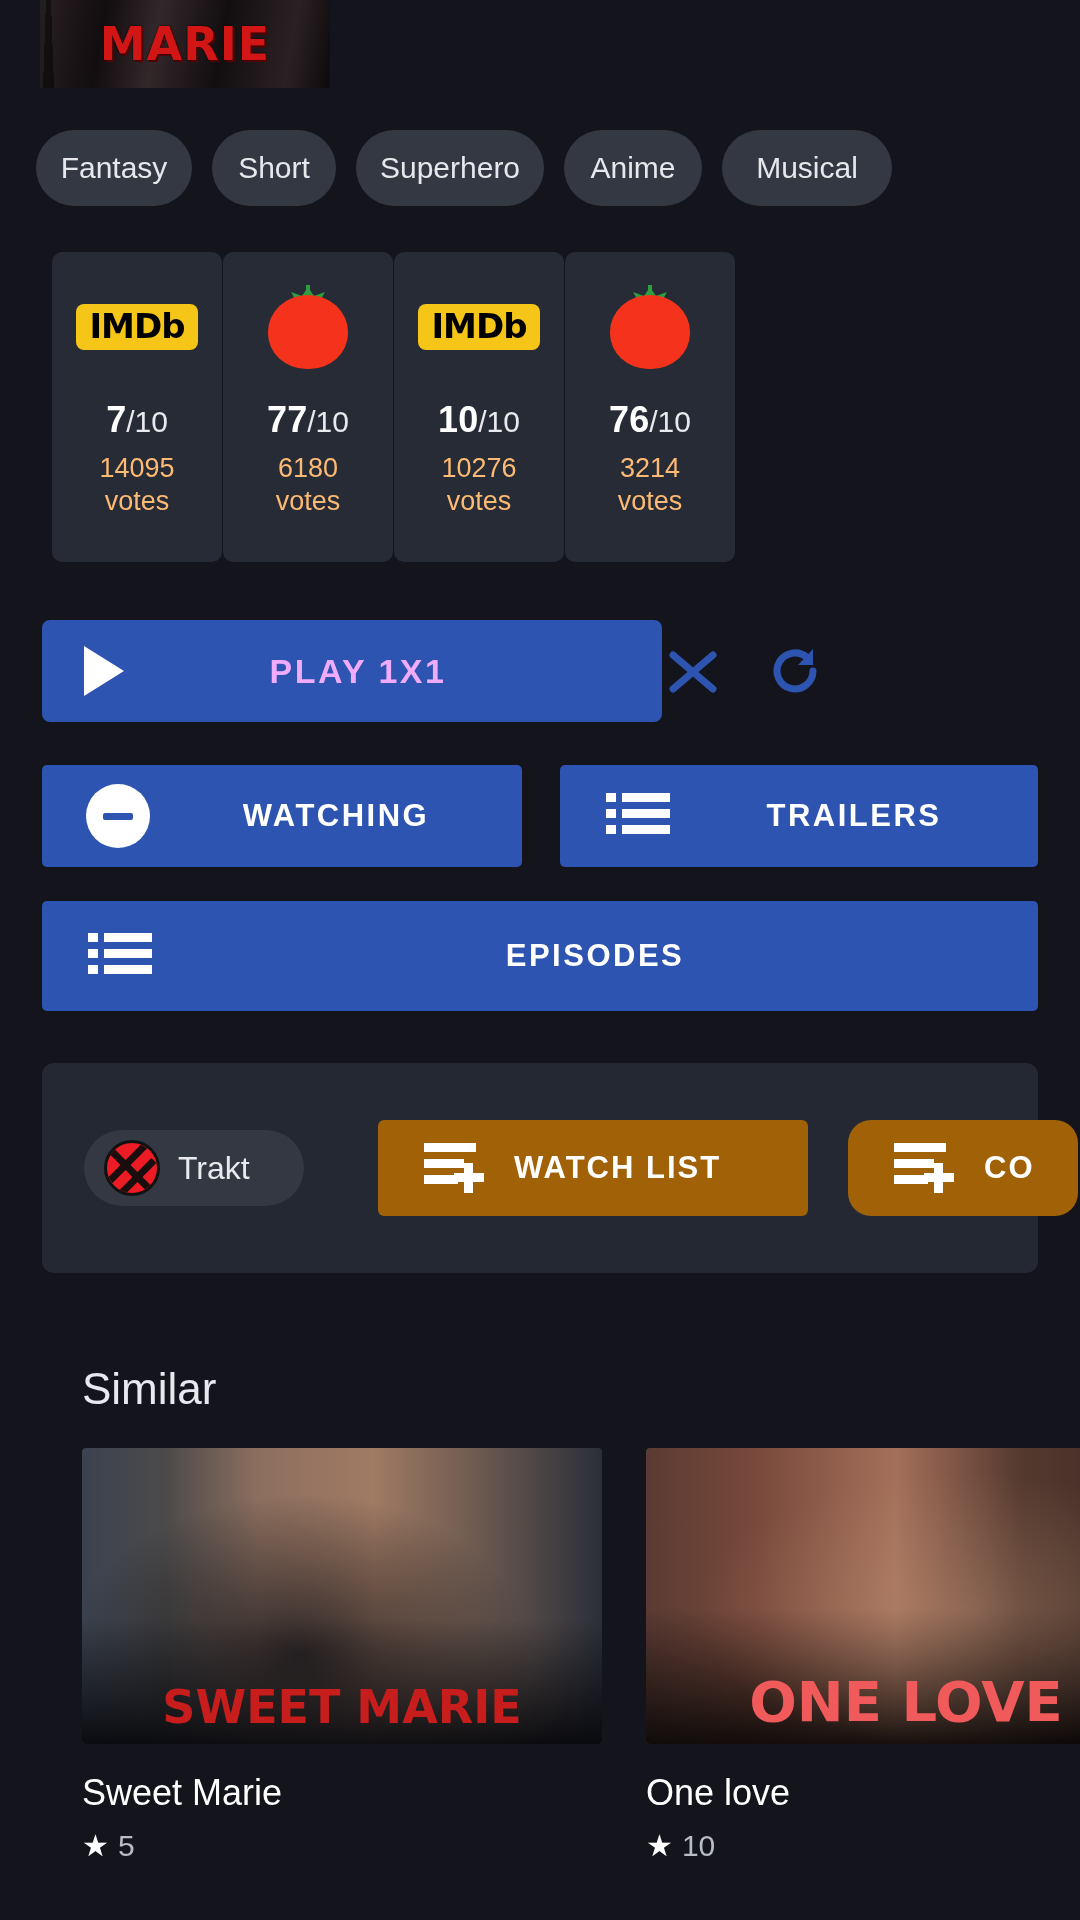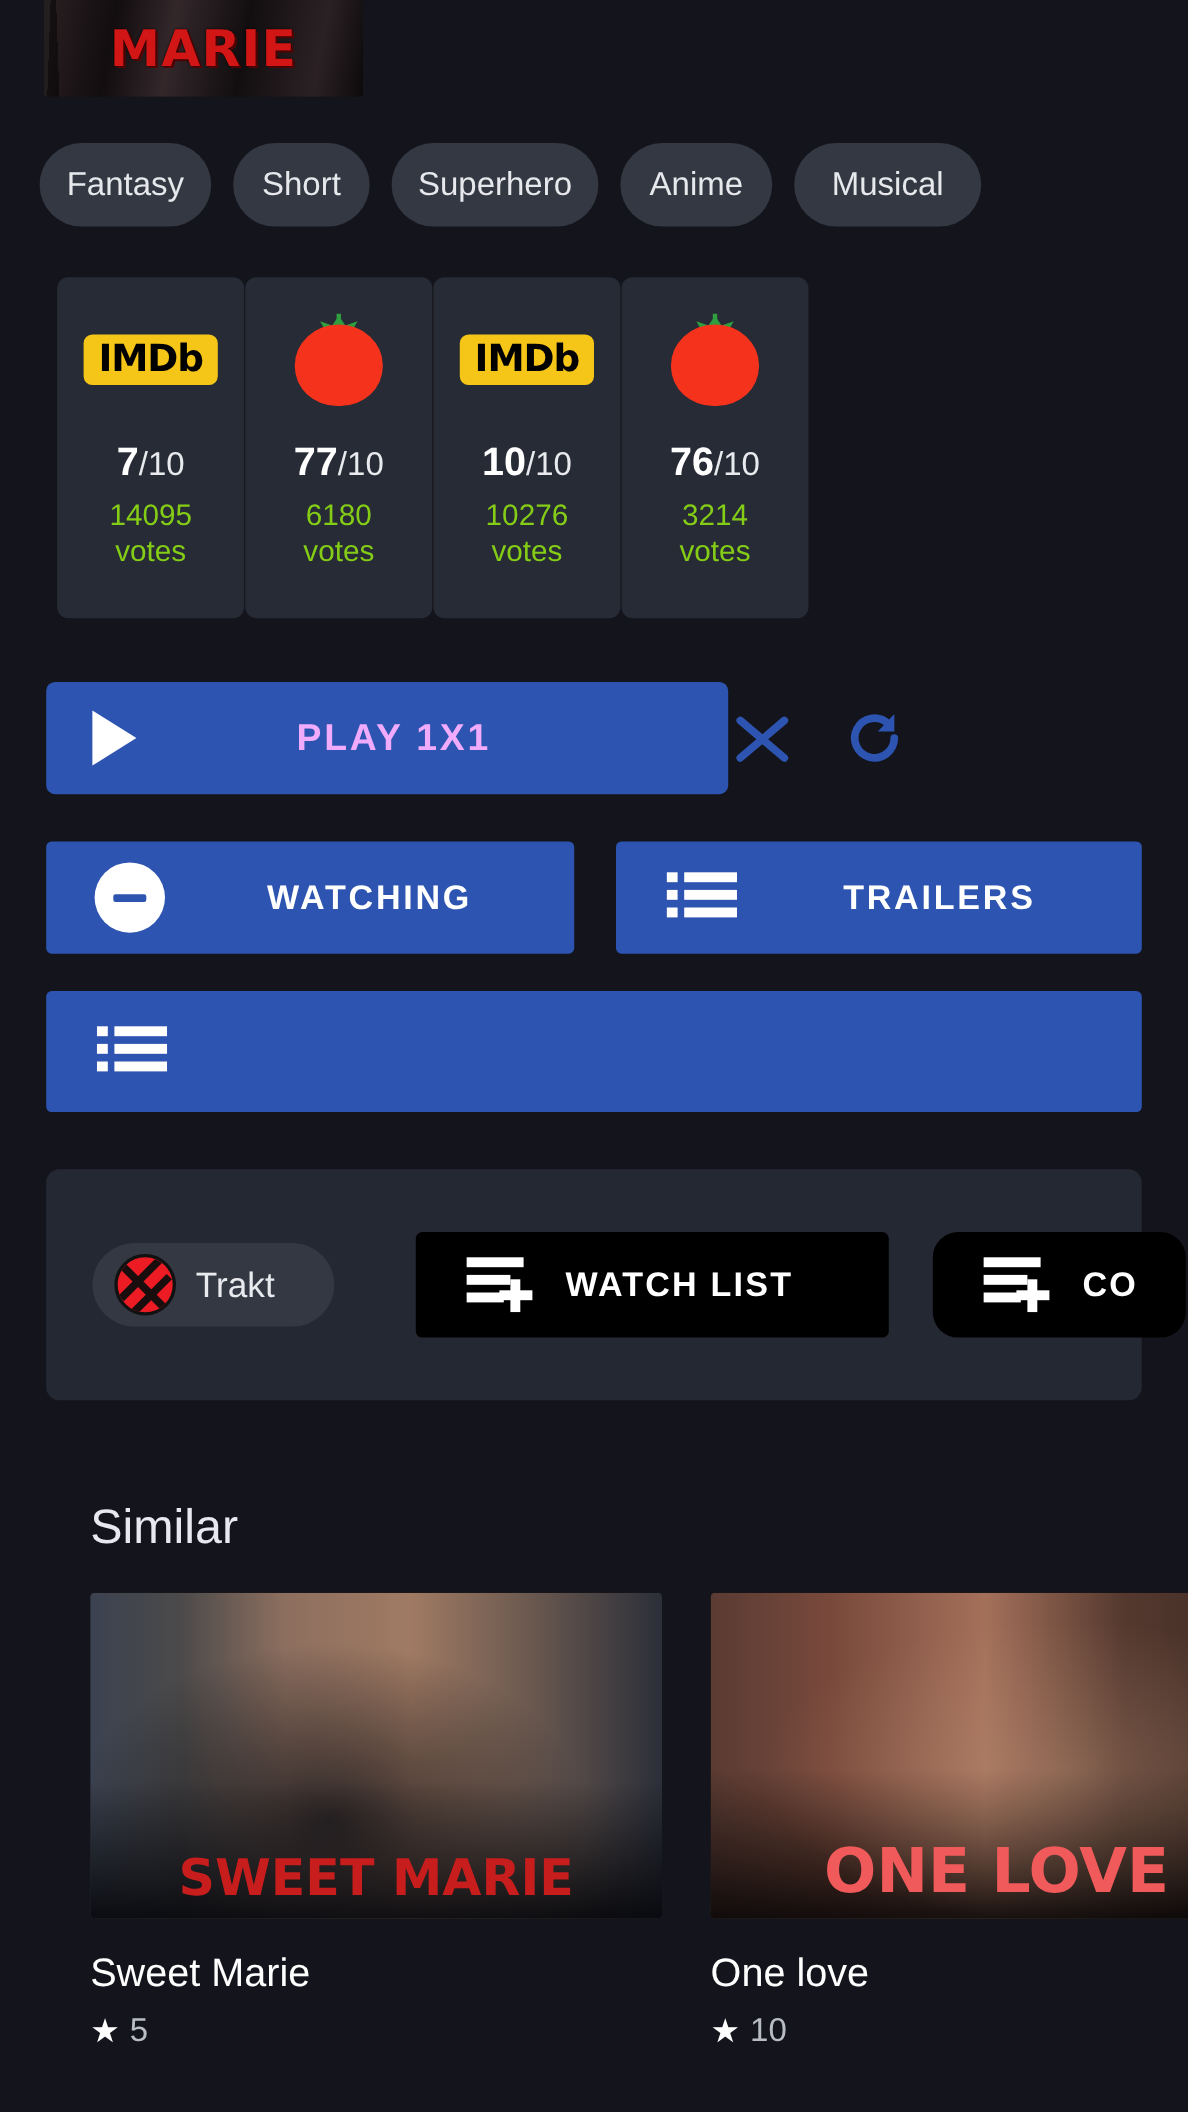--- a/index.html
+++ b/index.html
@@ -60,21 +60,21 @@
     position: absolute; bottom: 0; left: 4px; width: 80px; height: 74px;
     background: #f5331d; border-radius: 50% 50% 48% 48%;
   }
   .tomato .leaf {
     position: absolute; top: 0; left: 50%; transform: translateX(-50%);
     width: 54px; height: 28px;
   }
   .rcard .score { font-size: 36px; color: #fff; font-weight: 700; line-height: 1; }
   .rcard .score .den { font-weight: 400; font-size: 30px; color: #e9eaee; }
   .rcard .votes {
-    margin-top: 14px; color: #84cc16; font-size: 27px; line-height: 1.22; text-align: center;
+    margin-top: 14px; color: #fdba74; font-size: 27px; line-height: 1.22; text-align: center;
   }
 
   
   .playrow { position: absolute; left: 0; top: 620px; width: 1080px; height: 102px; }
   .btn-play {
     position: absolute; left: 42px; top: 0; width: 620px; height: 102px;
     background: #2d54b0; border-radius: 8px; display: flex; align-items: center;
   }
   .btn-play .tri {
     margin-left: 42px; width: 0; height: 0;
@@ -119,21 +119,21 @@
     background: #ed1c24; border: 3px solid #111; position: relative; overflow: hidden; flex: 0 0 auto;
   }
   .trakt-logo .s1, .trakt-logo .s2, .trakt-logo .s3 {
     position: absolute; background: #1a0d0e;
   }
   .trakt-logo .s1 { width: 62px; height: 7px; top: 12px; left: -6px; transform: rotate(-45deg); }
   .trakt-logo .s2 { width: 62px; height: 7px; top: 36px; left: -6px; transform: rotate(-45deg); }
   .trakt-logo .s3 { width: 7px; height: 62px; top: -6px; left: 18px; transform: rotate(-45deg); }
   .trakt-pill .lbl { margin-left: 18px; color: #e8eaee; font-size: 32px; }
   .btn-wl {
-    position: absolute; top: 57px; height: 96px; background: #000000; border-radius: 6px;
+    position: absolute; top: 57px; height: 96px; background: #a16207; border-radius: 6px;
     display: flex; align-items: center; overflow: hidden;
   }
   .btn-wl .lbl { color: #fff; font-size: 31px; font-weight: 700; letter-spacing: 2px; white-space: nowrap; }
 
   
   .similar-title {
     position: absolute; left: 82px; top: 1364px; color: #e7e9ee; font-size: 44px; font-weight: 400;
   }
   .simcard { position: absolute; top: 1448px; width: 520px; }
   .simcard .thumb {
@@ -279,20 +279,21 @@
       <div class="listicon">
         <svg width="64" height="46" viewBox="0 0 64 46">
           <rect x="0" y="2" width="10" height="9" fill="#fff"></rect>
           <rect x="16" y="2" width="48" height="9" fill="#fff"></rect>
           <rect x="0" y="18" width="10" height="9" fill="#fff"></rect>
           <rect x="16" y="18" width="48" height="9" fill="#fff"></rect>
           <rect x="0" y="34" width="10" height="9" fill="#fff"></rect>
           <rect x="16" y="34" width="48" height="9" fill="#fff"></rect>
         </svg>
       </div>
+      <div class="lbl">EPISODES</div>
     </div>
   </div>
 
   <div class="panel">
     <div class="trakt-pill">
       <div class="trakt-logo">
         <div class="s1"></div>
           <div class="s2"></div>
           <div class="s3"></div>
       </div>

